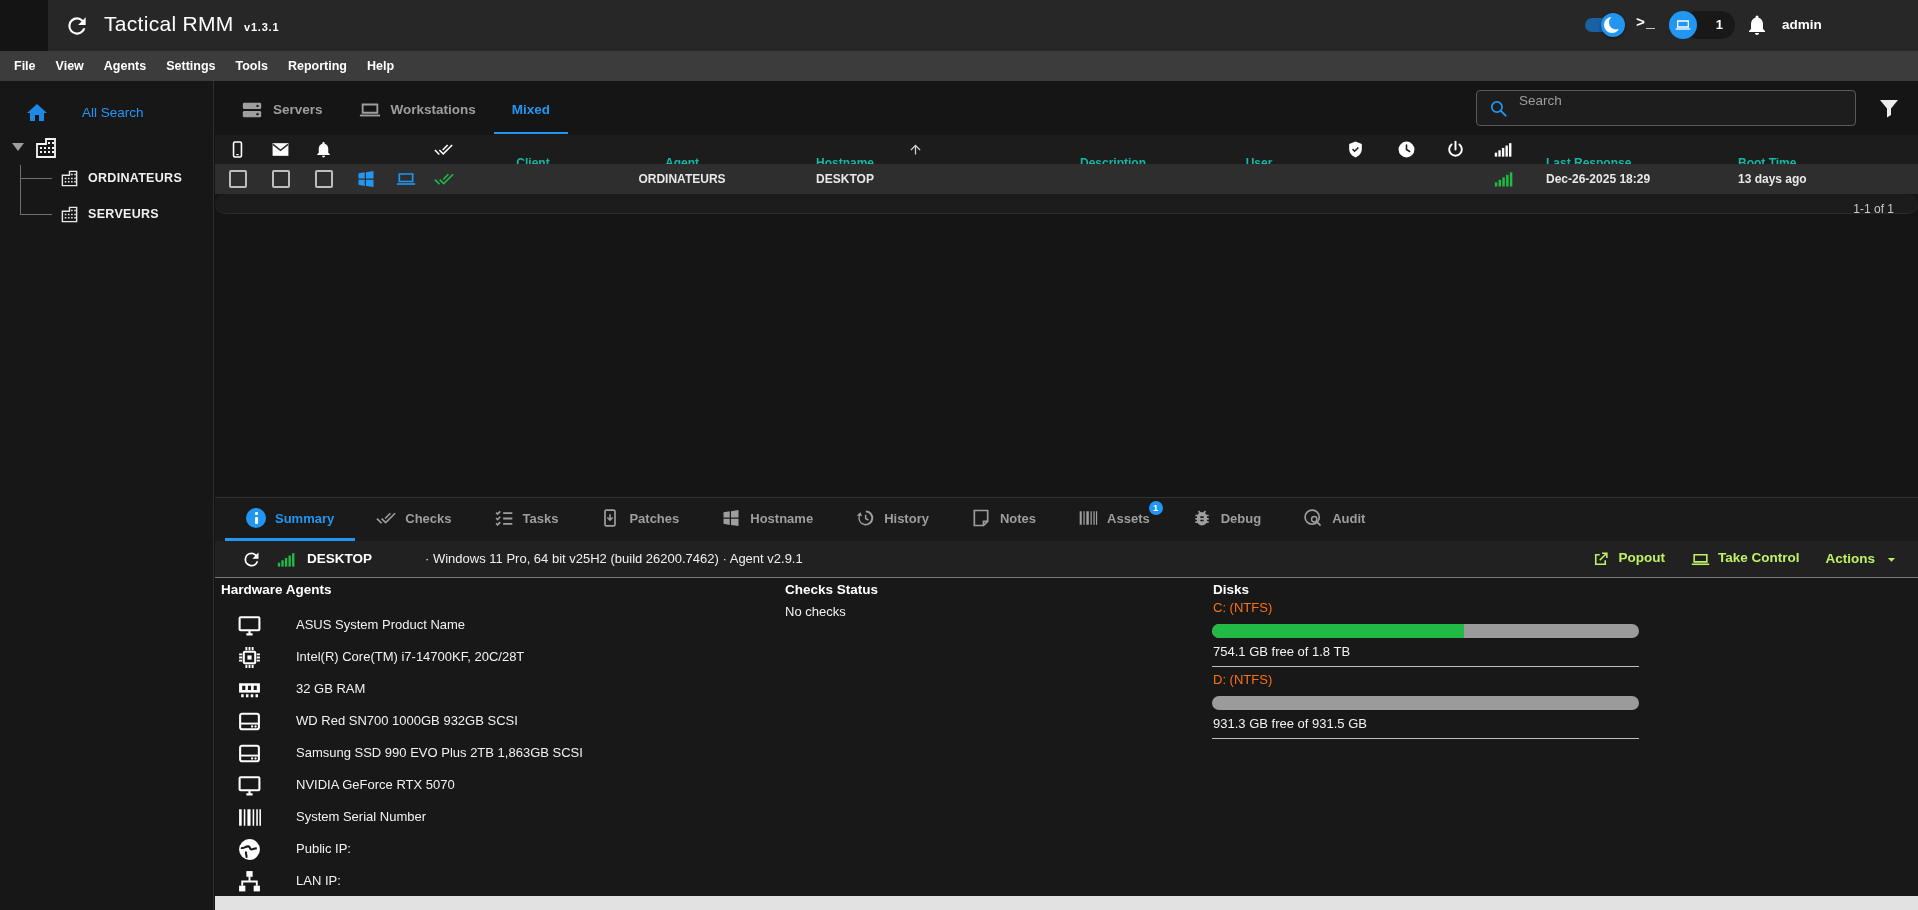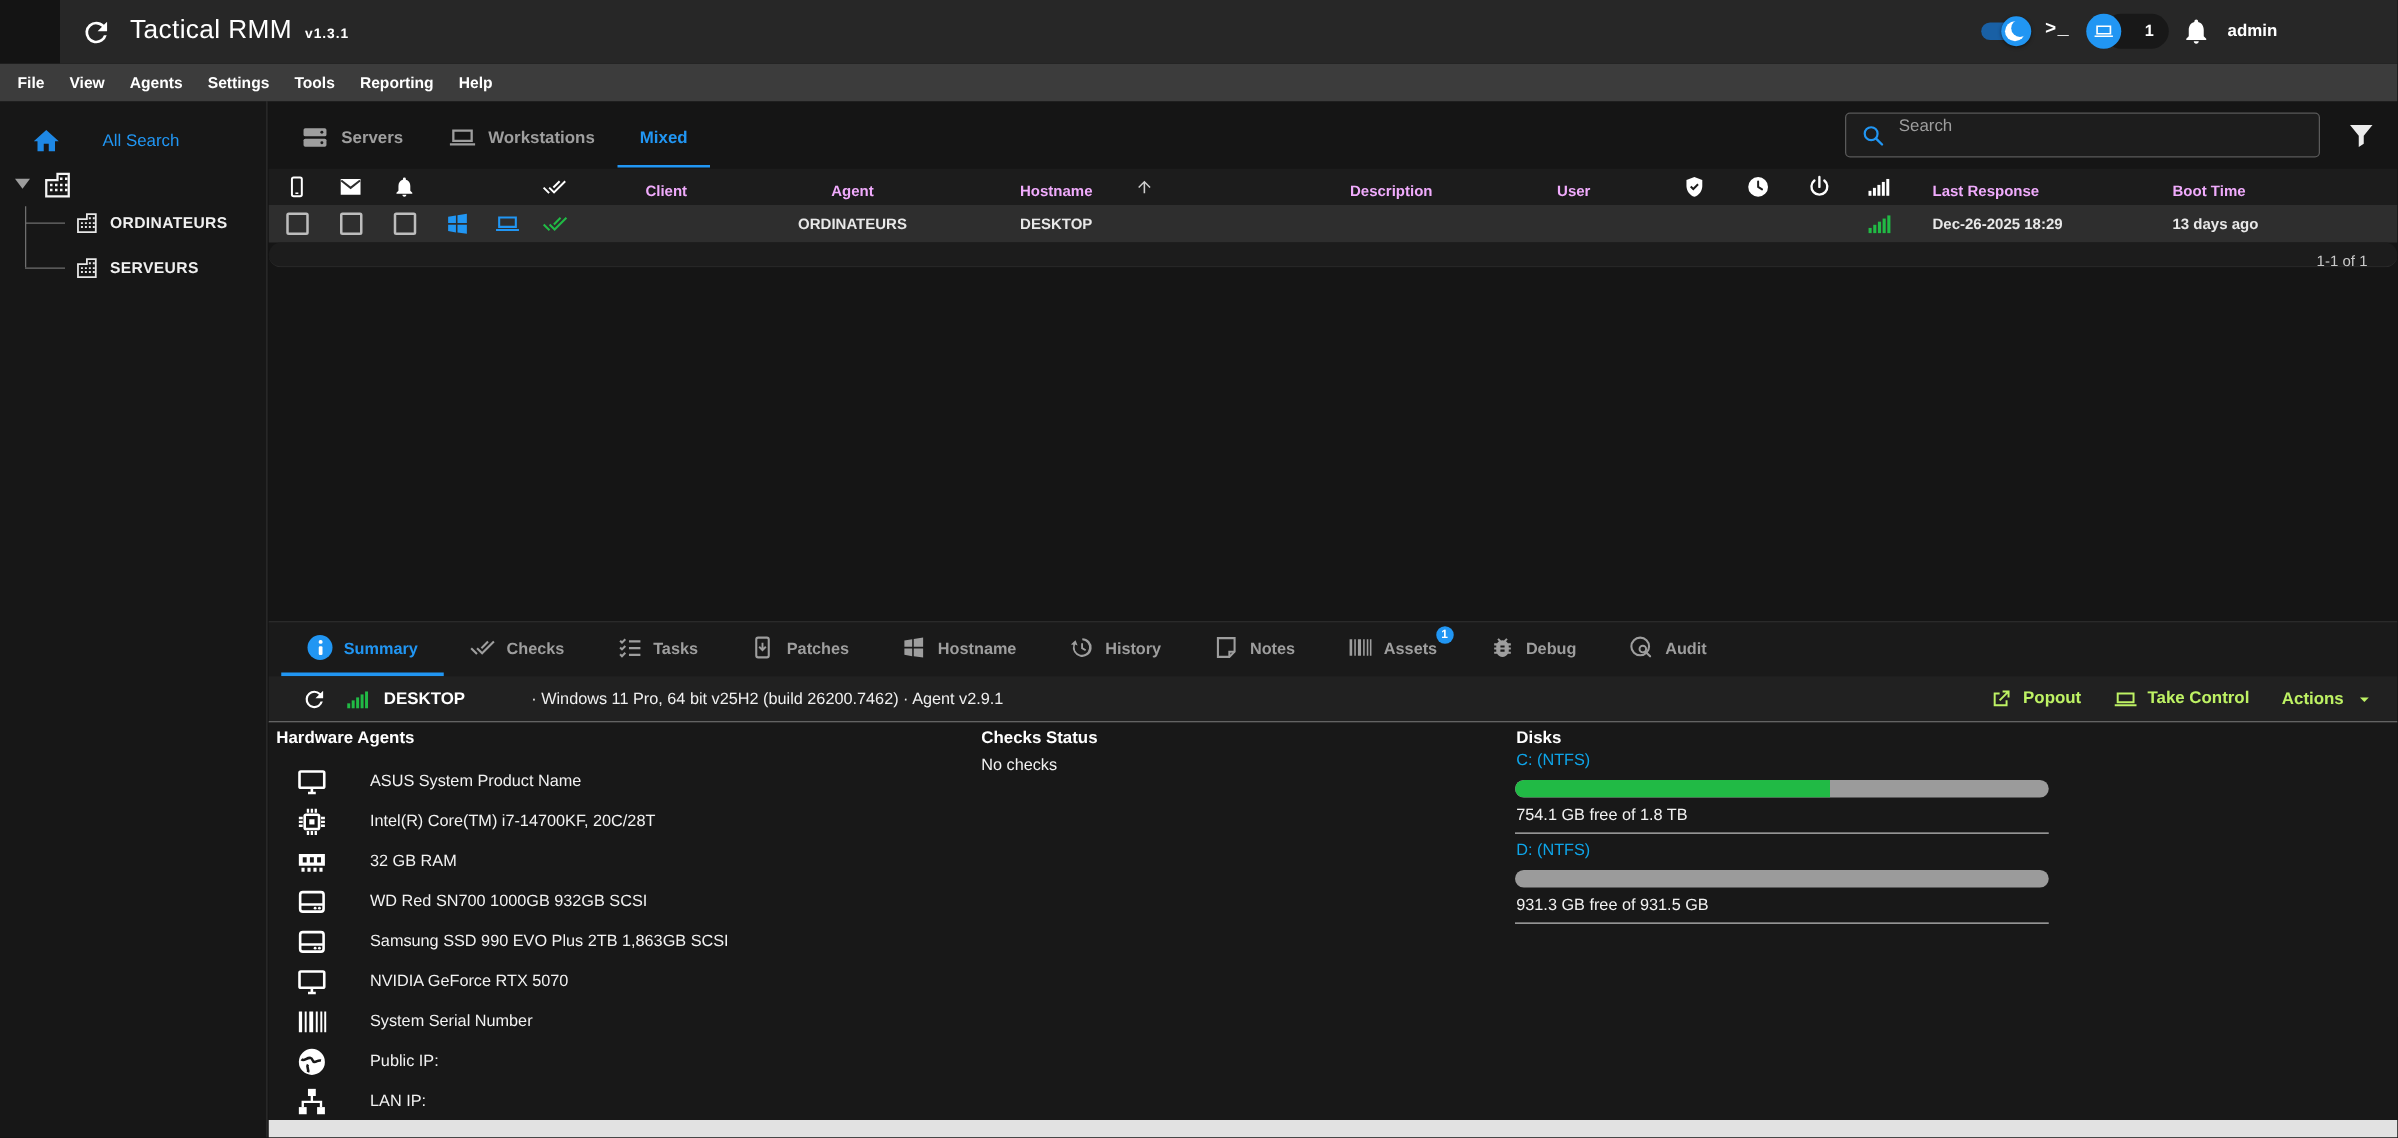--- a/index.html
+++ b/index.html
@@ -52,21 +52,21 @@
 
   
   .searchbox { position:absolute; left:1261px; top:9px; width:380px; height:36px; background:#1d1d1d; border:1px solid #5a5a5a; border-radius:4px; }
   .searchbox .ic { position:absolute; left:12px; top:8px; width:19px; height:19px; color:#2196f3; }
   .searchbox input { position:absolute; left:42px; top:1px; width:330px; height:16px; background:transparent; border:none; outline:none; color:#ef4444; font-size:13.5px; font-family:Liberation Sans, sans-serif; }
   .searchbox input::placeholder { color:#9e9e9e; opacity:1; }
   .filterbtn { position:absolute; left:1662px; top:15px; width:24px; height:24px; color:#ececec; cursor:pointer; }
 
   
   .thead { position:absolute; left:0; top:54px; width:1703px; height:29px; background:#1c1c1c; }
-  .thead .hcell { position:absolute; top:4px; height:15px; line-height:29px; font-size:12px; font-weight:700; color:#f0abfc; cursor:pointer; }
+  .thead .hcell { position:absolute; top:14px; height:15px; line-height:29px; font-size:12px; font-weight:700; color:#14b8a6; cursor:pointer; }
   .thead .hic { position:absolute; top:5px; width:19px; height:19px; color:#fff; cursor:pointer; }
   .ctr { text-align:center; width:120px; }
   .trow { position:absolute; left:0; top:83px; width:1703px; height:30px; background:#2e2e2e; cursor:pointer; }
   .trow .rcell { position:absolute; top:0; height:30px; line-height:30px; font-size:12px; font-weight:600; color:#e8e8e8; }
   .cb { position:absolute; top:6px; width:18px; height:18px; border:2px solid #bdbdbd; border-radius:2px; background:transparent; cursor:pointer; }
   .trow .ric { position:absolute; top:5px; width:20px; height:20px; }
   .pagerow { position:absolute; left:0; top:113px; width:1703px; height:20px; background:#1c1c1c; border-bottom:1px solid #2a2a2a;border-radius:13px; }
   .pagerow .pg { position:absolute; right:24px; top:8px; font-size:12px; color:#c9c9c9; }
 
   
@@ -88,21 +88,21 @@
   .ab-right { position:absolute; right:18px; top:0; height:37px; display:flex; align-items:center; gap:26px; }
   .ab-btn { display:flex; align-items:flex-start; gap:8px; font-size:13.5px; font-weight:700; color:#bef264; cursor:pointer; }
   .ab-btn .ic { width:19px; height:19px; }
 
   .dcontent { position:absolute; left:0; top:80px; width:1703px; height:319px; background:#181818; }
   .colhead { position:absolute; font-size:13.5px; font-weight:700; color:#fff; }
   .hw-row { position:absolute; left:6px; width:540px; height:32px;margin-top:12px; }
   .hw-row .ic { position:absolute; left:16px; top:4px; width:25px; height:25px; color:#fff; }
   .hw-row .txt { position:absolute; left:75px; top:8px; font-size:13px; color:#f2f2f2; }
   .nochecks { position:absolute; left:570px; top:26px; font-size:13px; color:#f2f2f2; }
-  .disk-name { position:absolute; left:998px; font-size:13px; color:#0ea5e9; }
+  .disk-name { position:absolute; left:998px; font-size:13px; color:#f97316; }
   .disk-bar { position:absolute; left:997px; width:427px; height:14px; border-radius:7px; background:#9b9b9b; overflow:hidden; }
   .disk-bar .fill { height:100%; background:#21ba45; border-radius:7px 0 0 7px; }
   .disk-free { position:absolute; left:998px; font-size:13px; color:#f2f2f2; }
   .disk-hr { position:absolute; left:997px; width:427px; height:1px; background:#bdbdbd; }
 
   .hscroll { position:absolute; left:0; bottom:0; width:1703px; height:14px; background:#e2e2e2; cursor:pointer; }
 </style>
 </head>
 <body>
 

